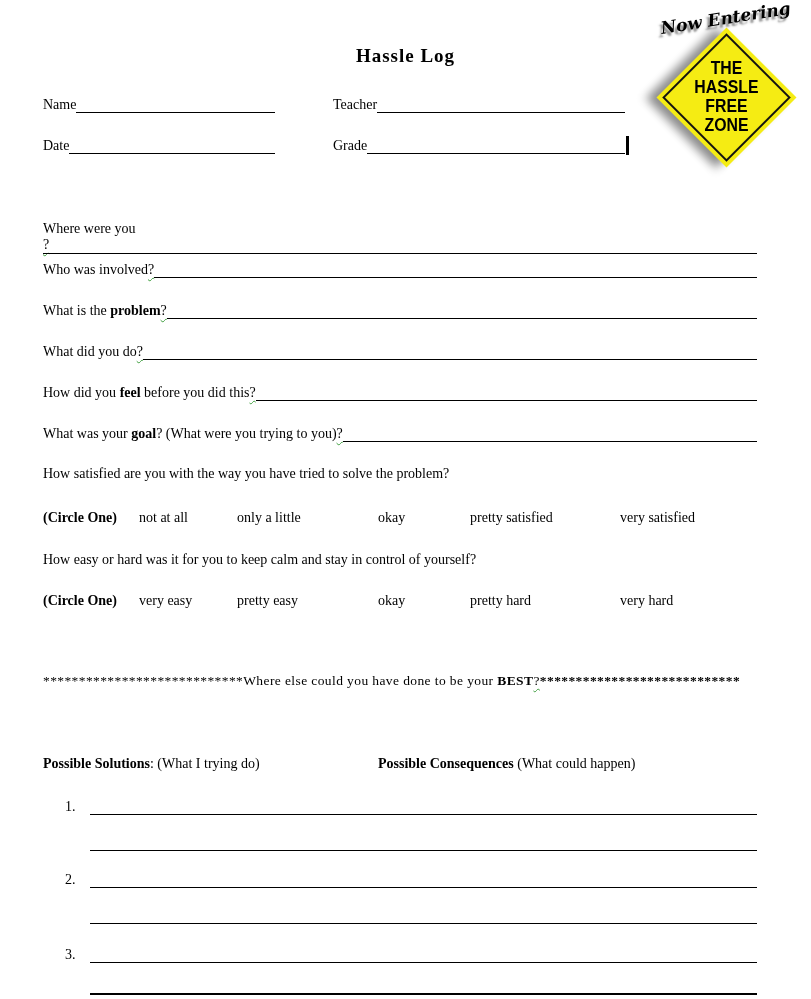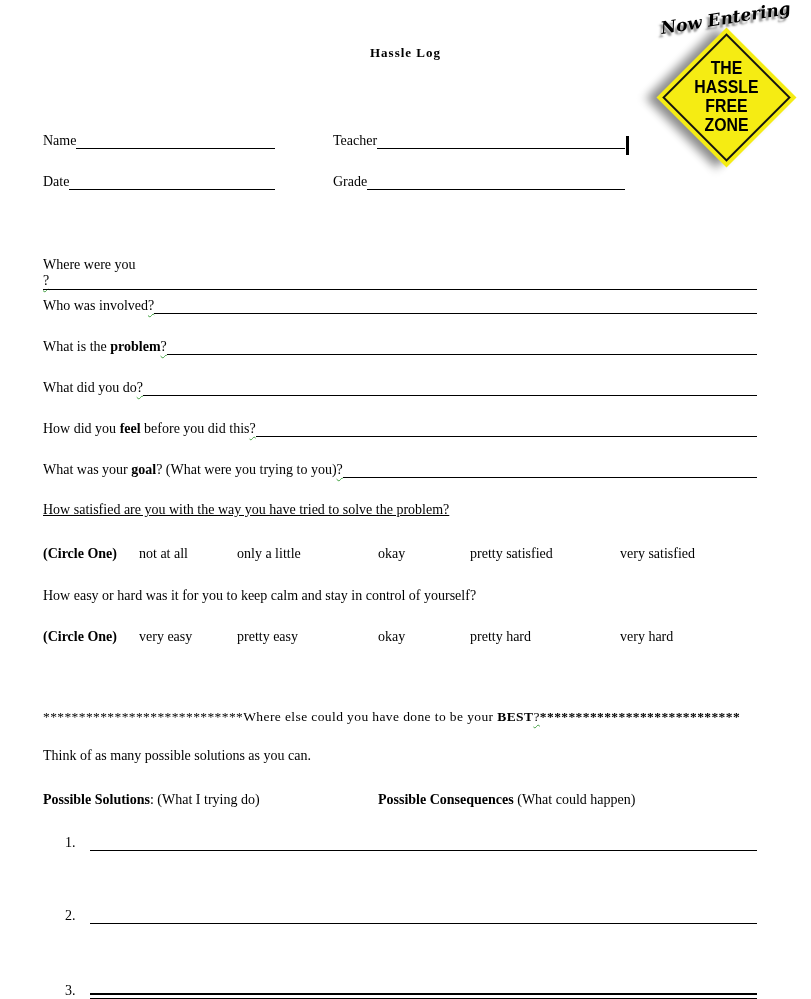--- a/index.html
+++ b/index.html
@@ -2,28 +2,28 @@
 <html><head>
 <meta charset="utf-8">
 <style>
   * { margin:0; padding:0; box-sizing:border-box; }
   html,body { background:#fff; }
   .page {
     position:relative; width:811px; height:999px; background:#ffffff;
     font-family:"Liberation Serif", serif; font-size:14px; color:#000;
     overflow:hidden;
   }
-  .row { position:absolute; height:16px; line-height:16px; white-space:nowrap;margin-top:36px; }
+  .row { position:absolute; height:16px; line-height:16px; white-space:nowrap; }
   .flexrow { display:flex; align-items:stretch; }
   .qtext { white-space:pre; }
   .b { font-weight:bold; }
   .fill { flex:1; border-bottom:1px solid #000; }
   .seg { display:flex; }
   .title { position:absolute; top:45px; left:0; width:100%; text-align:center;
-           font-size:13px; font-weight:bold; letter-spacing:1px; }
+           font-size:19px; font-weight:bold; letter-spacing:1px; }
   .sq { text-decoration:underline; text-decoration-style:wavy;
         text-decoration-color:#3f9e3f; text-decoration-thickness:1px;
         text-underline-offset:3px; }
   .opt { position:absolute; top:0; }
   .cursor { position:absolute; left:626px; top:136px; width:3px; height:19px; background:#000; }
   .numrow { display:flex; align-items:stretch; }
   .num { width:16px; margin-right:9px; text-align:left; }
   .contline { position:absolute; border-top:1px solid #000; height:2px; }
   .divider { letter-spacing:0.4px; font-size:13.5px; }
   
@@ -121,21 +121,21 @@
   </div>
 
   <div class="row flexrow" style="left:43px; right:54px; top:426px;">
     <span class="qtext">What was your </span>
       <span class="qtext b">goal</span>
       <span class="qtext">? (What were you trying to you)</span>
       <span class="sq">?</span>
     <span class="fill"></span>
   </div>
 
-  <div class="row" style="left:43px; right:54px; top:466px;text-decoration:underline;">
+  <div class="row" style="left:43px; right:54px; top:466px;">
     <span>How satisfied are you with the way you have tried to solve the problem?</span>
   </div>
   <div class="row" style="left:43px; right:54px; top:510px;">
     <span class="b">(Circle One)</span>
     <span class="opt" style="left:96px;">not at all</span>
     <span class="opt" style="left:194px;">only a little</span>
     <span class="opt" style="left:335px;">okay</span>
     <span class="opt" style="left:427px;">pretty satisfied</span>
     <span class="opt" style="left:577px;text-align:right;">very satisfied</span>
   </div>
@@ -149,23 +149,20 @@
     <span class="opt" style="left:194px;">pretty easy</span>
     <span class="opt" style="left:335px;">okay</span>
     <span class="opt" style="left:427px;">pretty hard</span>
     <span class="opt" style="left:577px;">very hard</span>
   </div>
 
   <div class="row divider" style="left:43px; right:20px; top:673px;">
     <span>****************************</span><span class="qtext">Where else could you have done to be your </span><span class="b">BEST</span><span class="sq">?</span><span class="b">****************************</span>
   </div>
 
-  <div class="row" style="left:43px; right:54px; top:712px;">
-    <span>Think of as many possible solutions as you can.</span>
-  </div>
 
   <div class="row" style="left:43px; right:54px; top:756px;">
     <span class="b">Possible Solutions</span><span class="qtext">: (What I trying do)</span>
     <span class="opt" style="left:335px;">
       <span class="b">Possible Consequences</span><span class="qtext"> (What could happen)</span>
     </span>
   </div>
 
   <div class="row numrow" style="left:65px; right:54px; top:799px;">
     <span class="num">1.</span>

